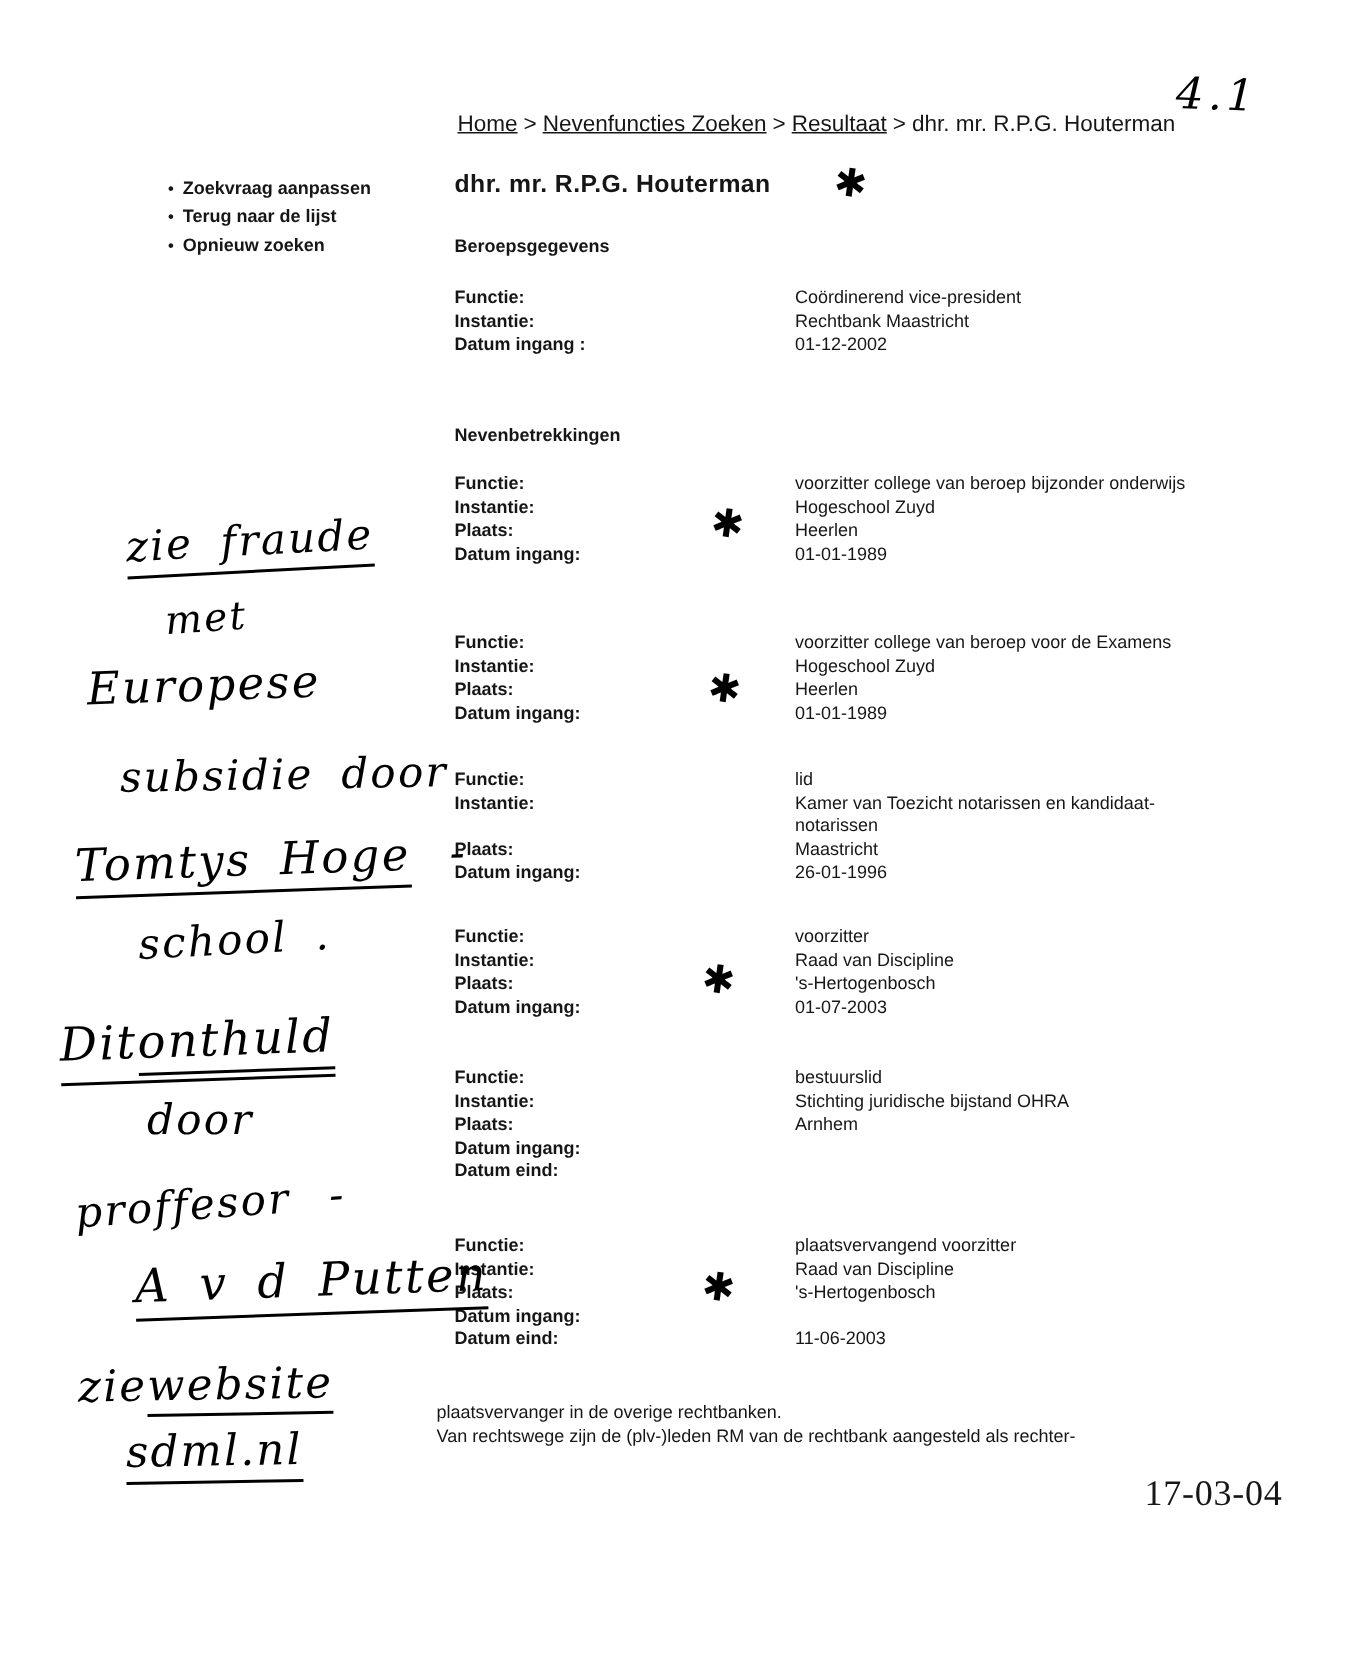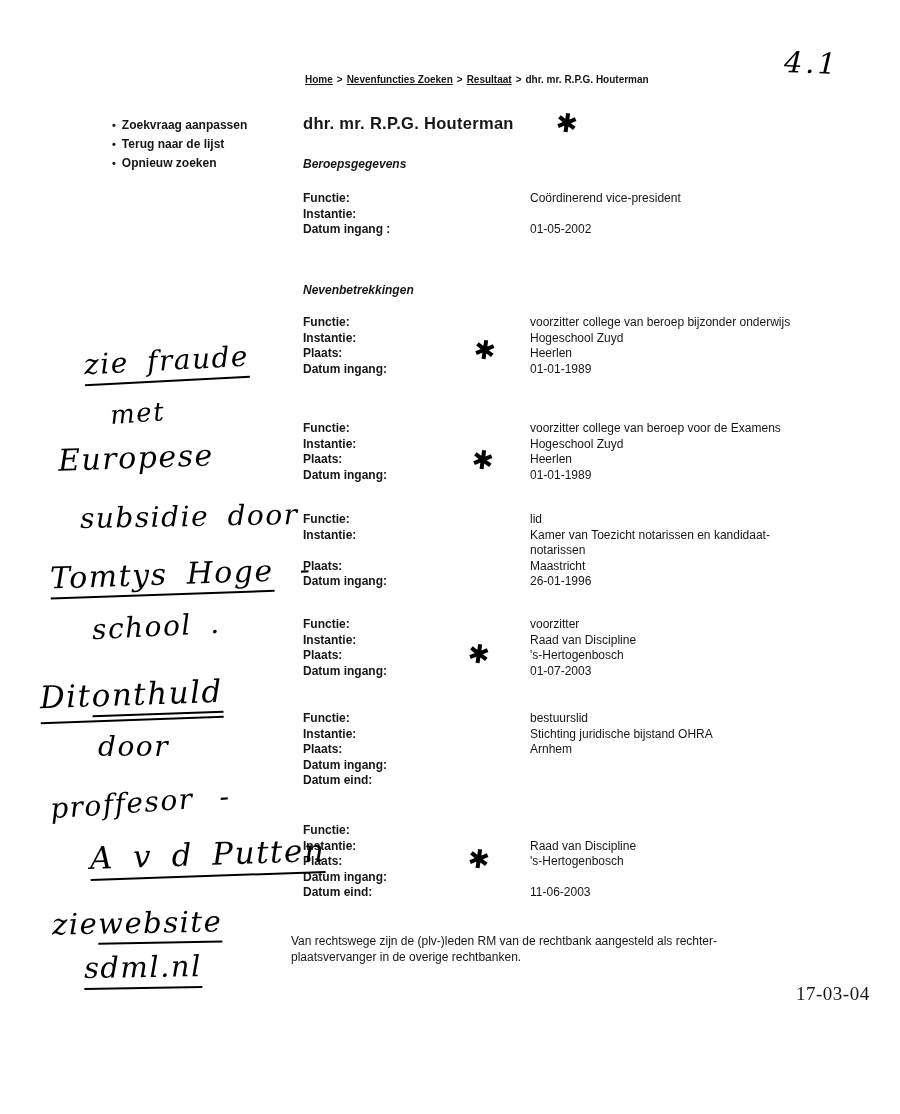--- a/index.html
+++ b/index.html
@@ -3,44 +3,44 @@
 <meta charset="utf-8">
 <style>
   * { box-sizing: border-box; }
   html,body { margin:0; padding:0; }
   body {
     width:900px; height:1114px; background:#ffffff; position:relative;
     font-family:"Liberation Sans", sans-serif; color:#161616; overflow:hidden;
   }
 
   
-  .breadcrumb { position:absolute; left:305px; top:74px; font-size:10px; font-weight:bold; white-space:nowrap; }
+  .breadcrumb { position:absolute; left:305px; top:74px; font-size:15px; font-weight:normal; white-space:nowrap; }
   .breadcrumb .sep { margin:0 4px; }
   .breadcrumb .crumb.link { text-decoration:underline; cursor:pointer; }
 
   .menu { position:absolute; left:112px; top:118px; font-size:12px; font-weight:bold; }
   .menu-item { margin-bottom:5px; cursor:pointer; white-space:nowrap; }
   .menu-item .bullet { margin-right:6px; font-size:11px; }
 
   .title { position:absolute; left:303px; top:114px; font-size:16.5px; font-weight:bold; letter-spacing:.3px; }
 
-  .section-heading { font-size:12px; font-weight:bold;font-style:italic; }
+  .section-heading { font-size:12px; font-weight:bold; }
   .heading-beroeps { position:absolute; left:303px; top:157px; }
   .heading-neven   { position:absolute; left:303px; top:283px; }
 
   .rows .row { display:flex; font-size:12px; line-height:15.5px; }
   .rows .lbl { width:227px; flex:none; font-weight:bold; }
   .rows .val { width:290px; }
 
   .beroeps-rows { position:absolute; left:303px; top:191px; width:540px; }
   .entry { position:absolute; left:303px; width:560px; }
 
   .footer-note { position:absolute; left:291px; top:934px; font-size:12px; line-height:15.5px; }
 
-  .datestamp { position:absolute; left:763px; top:983px; font-family:"Liberation Serif", serif; font-size:19px; letter-spacing:.5px;margin-left:33px; }
+  .datestamp { position:absolute; left:763px; top:983px; font-family:"Liberation Serif", serif; font-size:24px; letter-spacing:.5px; }
 
   
   .hw { font-family:"DejaVu Serif", serif; font-style:italic; color:#000; }
   .page-num { position:absolute; left:784px; top:46px; font-size:29px; letter-spacing:3px; transform:rotate(2deg); }
 
   .asterisk { position:absolute; font-size:26px; font-family:"DejaVu Sans", sans-serif; font-style:normal; transform:rotate(8deg); }
   .asterisk-title { left:556px; top:108px; }
 
   .note { position:absolute; font-size:28px; letter-spacing:1.5px; word-spacing:8px; white-space:nowrap; }
   .note .seg { display:inline-block; }
@@ -80,24 +80,25 @@
   <div class="hw asterisk asterisk-title">✱</div>
 
   <div class="section-heading heading-beroeps">Beroepsgegevens</div>
   <div class="rows beroeps-rows" id="beroeps-rows">
       <div class="row">
         <span class="lbl">Functie:</span>
         <span class="val">Coördinerend vice-president</span>
       </div>
       <div class="row">
         <span class="lbl">Instantie:</span>
+        <span class="val">Rechtbank Maastricht</span>
       </div>
       <div class="row">
         <span class="lbl">Datum ingang :</span>
-        <span class="val">01-05-2002</span>
+        <span class="val">01-12-2002</span>
       </div>
     </div>
 
   <div class="section-heading heading-neven">Nevenbetrekkingen</div>
   <div id="entries">
       <div class="entry rows" style="top: 315px;">
         <div class="row">
           <span class="lbl">Functie:</span>
           <span class="val">voorzitter college van beroep bijzonder onderwijs</span>
         </div>
@@ -187,20 +188,21 @@
         <div class="row">
           <span class="lbl">Datum ingang:</span>
         </div>
         <div class="row">
           <span class="lbl">Datum eind:</span>
         </div>
       </div>
       <div class="entry rows" style="top: 823px;">
         <div class="row">
           <span class="lbl">Functie:</span>
+          <span class="val">plaatsvervangend voorzitter</span>
         </div>
         <div class="row">
           <span class="lbl">Instantie:</span>
           <span class="val">Raad van Discipline</span>
         </div>
         <div class="row">
           <span class="lbl">Plaats:</span>
           <span class="val">'s-Hertogenbosch</span>
         </div>
         <div class="row">
@@ -208,22 +210,22 @@
         </div>
         <div class="row">
           <span class="lbl">Datum eind:</span>
           <span class="val">11-06-2003</span>
         </div>
         <span class="hw asterisk" style="left: 165px; top: 21px;">✱</span>
       </div>
     </div>
 
   <div class="footer-note">
+    <div>plaatsvervanger in de overige rechtbanken.</div>
     <div>Van rechtswege zijn de (plv-)leden RM van de rechtbank aangesteld als rechter-</div>
-    <div>plaatsvervanger in de overige rechtbanken.</div>
   </div>
 
   <div class="datestamp">17-03-04</div>
 
   <div class="hw note note-1 ul"><span class="seg">zie fraude</span></div>
   <div class="hw note note-2"><span class="seg">met</span></div>
   <div class="hw note note-3"><span class="seg">Europese</span></div>
   <div class="hw note note-4"><span class="seg">subsidie door</span></div>
   <div class="hw note note-5"><span class="seg u">Tomtys Hoge</span><span class="seg dash-gap">-</span></div>
   <div class="hw note note-6"><span class="seg">school .</span></div>

